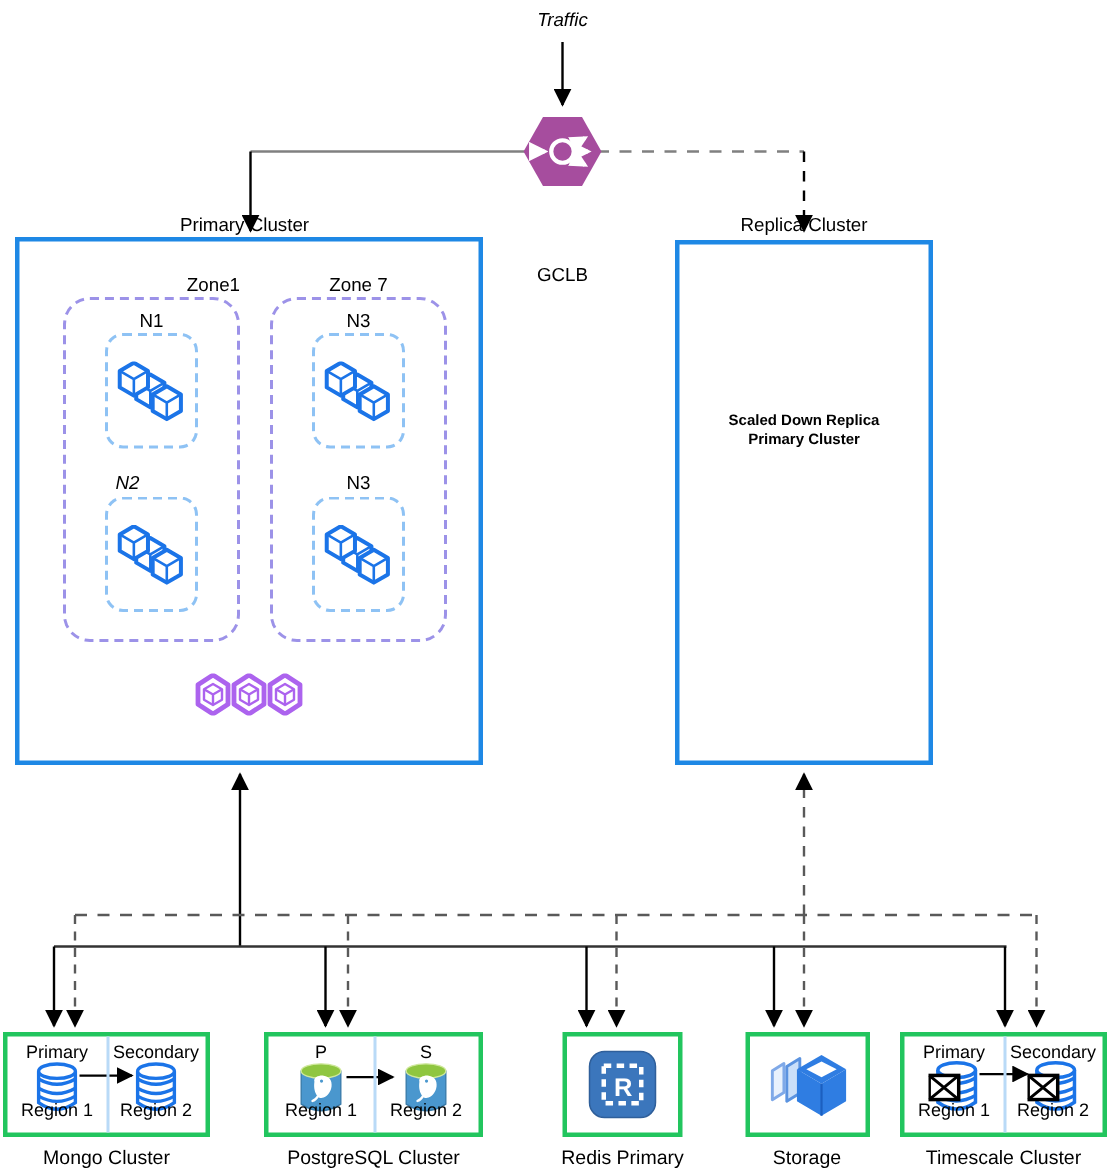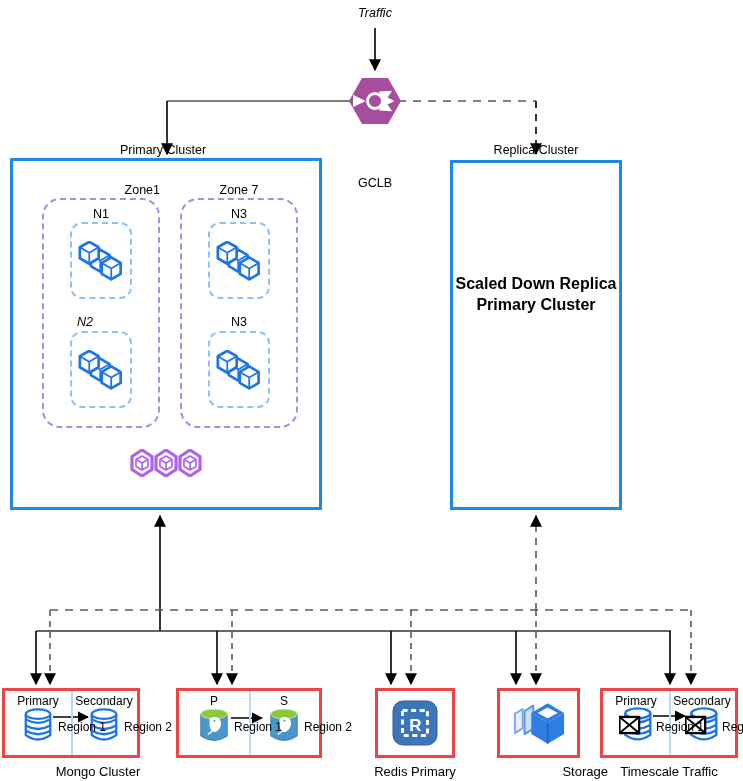--- a/index.html
+++ b/index.html
@@ -4,29 +4,29 @@
 <style>
   html,body{margin:0;padding:0;background:#fff;}
   .canvas{position:relative;width:743px;height:781px;background:#fff;
           font-family:"Liberation Sans",sans-serif;color:#000;overflow:hidden;}
   .lbl{position:absolute;font-size:12.5px;line-height:1.15;text-align:center;white-space:nowrap;}
   svg.layer{position:absolute;left:0;top:0;}
   
   .cluster-box{position:absolute;border:3px solid #1E88E5;box-sizing:border-box;background:transparent;}
   .zone-box{position:absolute;border:2px dashed #9C92E8;border-radius:18px;box-sizing:border-box;}
   .node-box{position:absolute;border:2px dashed #8EC2F4;border-radius:12px;box-sizing:border-box;}
-  .db-box{position:absolute;border:3px solid #ef4444;box-sizing:border-box;}
+  .db-box{position:absolute;border:3px solid #22c55e;box-sizing:border-box;}
   .db-divider{position:absolute;top:0;bottom:0;width:2px;background:#B9DAF7;}
   .db-role{position:absolute;top:3px;width:50%;text-align:center;font-size:12px;}
-  .db-region{position:absolute;bottom:21px;width:50%;text-align:center;font-size:12px;margin-left:44px;}
+  .db-region{position:absolute;bottom:8px;width:50%;text-align:center;font-size:12px;}
   .half-l{left:0;} .half-r{left:50%;}
   .db-icon{position:absolute;top:15px;width:50%;height:38px;display:flex;align-items:center;justify-content:center;}
   .db-icon-center{position:absolute;inset:0;display:flex;align-items:center;justify-content:center;}
   .db-name{position:absolute;top:764px;font-size:13px;text-align:center;white-space:nowrap;}
-  .failover-desc{position:absolute;font-weight:bold;font-size:16px;text-align:center;line-height:1.3;}
+  .failover-desc{position:absolute;font-weight:bold;font-size:10px;text-align:center;line-height:1.3;}
   .icon-wrap{position:absolute;display:flex;align-items:center;justify-content:center;}
   svg text{font-family:"Liberation Sans",sans-serif;}
 </style>
 </head>
 <body>
 
 <div class="canvas">
 
   <svg class="layer" width="743" height="781" viewBox="0 0 743 781">
     <defs>
@@ -199,70 +199,71 @@
         </svg>
     </div>
     <div class="db-icon half-r">
       <svg viewBox="0 0 34 40" width="30" height="35">
           <use href="#dbcyl"></use>
         </svg>
     </div>
     <div class="db-region half-l">Region 1</div>
     <div class="db-region half-r">Region 2</div>
   </div>
-  <div class="db-name" style="left:1px;width:140px;padding-left:27px;">Mongo Cluster</div>
+  <div class="db-name" style="left:1px;width:140px;">Mongo Cluster</div>
 
   <div class="db-box" style="left:176px;top:688px;width:146px;height:70px;">
     <div class="db-divider" style="left:70px;"></div>
     <div class="db-role half-l">P</div>
     <div class="db-role half-r">S</div>
     <div class="db-icon half-l">
       <svg viewBox="0 0 36 42" width="32" height="37">
           <use href="#pgdb"></use>
         </svg>
     </div>
     <div class="db-icon half-r">
       <svg viewBox="0 0 36 42" width="32" height="37">
           <use href="#pgdb"></use>
         </svg>
     </div>
     <div class="db-region half-l">Region 1</div>
     <div class="db-region half-r">Region 2</div>
   </div>
+  <div class="db-name" style="left:169px;width:160px;">PostgreSQL Cluster</div>
 
   <div class="db-box" style="left:375px;top:688px;width:80px;height:70px;">
     <div class="db-icon-center">
       <svg viewBox="0 0 46 46" width="46" height="46">
           <use href="#redisicon"></use>
         </svg>
     </div>
   </div>
   <div class="db-name" style="left:345px;width:140px;">Redis Primary</div>
 
   <div class="db-box" style="left:497px;top:688px;width:83px;height:70px;">
     <div class="db-icon-center">
       <svg viewBox="0 0 56 46" width="54" height="45">
           <use href="#storageicon"></use>
         </svg>
     </div>
   </div>
-  <div class="db-name" style="left:468px;width:140px;text-align:right;">Storage</div>
+  <div class="db-name" style="left:468px;width:140px;">Storage</div>
 
   <div class="db-box" style="left:600px;top:688px;width:138px;height:70px;">
     <div class="db-divider" style="left:66px;"></div>
     <div class="db-role half-l">Primary</div>
     <div class="db-role half-r">Secondary</div>
     <div class="db-icon half-l">
       <svg viewBox="0 0 38 40" width="34" height="36">
           <use href="#tsdb"></use>
         </svg>
     </div>
     <div class="db-icon half-r">
       <svg viewBox="0 0 38 40" width="34" height="36">
           <use href="#tsdb"></use>
         </svg>
     </div>
     <div class="db-region half-l">Region 1</div>
     <div class="db-region half-r">Region 2</div>
   </div>
-  <div class="db-name" style="left:599px;width:140px;">Timescale Traffic</div>
+  <div class="db-name" style="left:599px;width:140px;">Timescale Cluster</div>
 
 </div>
 
 </body></html>

